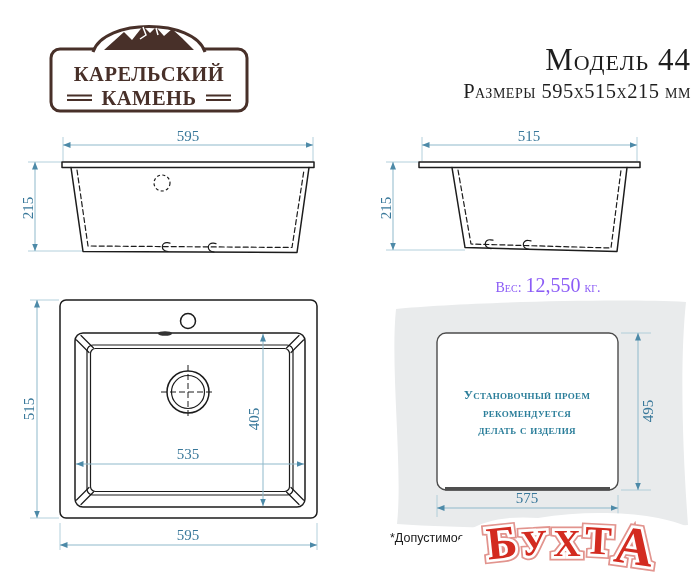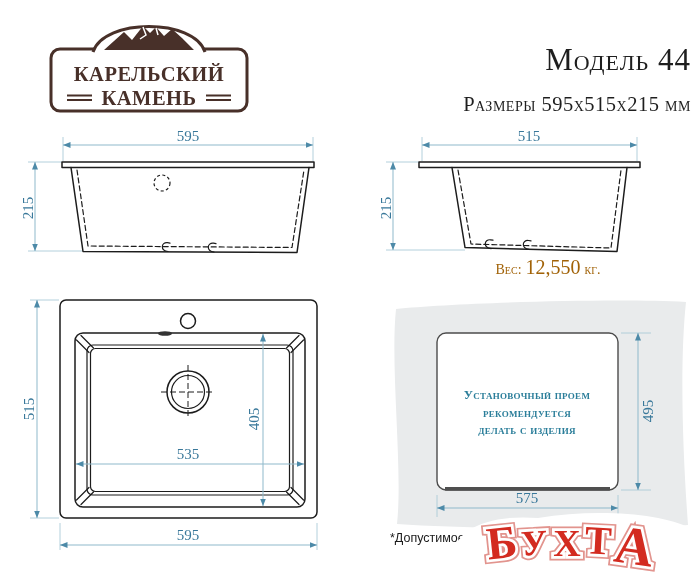--- a/index.html
+++ b/index.html
@@ -11,22 +11,22 @@
   svg{display:block;}
   svg text{font-family:"Liberation Serif",serif;}
   .dim{fill:#39789a;font-size:15px;}
   .outline{stroke:#1c1c1c;fill:none;stroke-width:1.5;stroke-linejoin:round;stroke-linecap:round;}
   .thin{stroke-width:1.2;}
   .dashedln{stroke-dasharray:5,3;}
   .dimline{stroke:#8fb9cb;stroke-width:1;fill:none;}
   .extline{stroke:#aacbd8;stroke-width:0.9;fill:none;}
   .title-block{left:395px;top:44px;width:296px;text-align:right;color:#1e1e1e;}
   .title-main{font-size:31px;font-variant:small-caps;letter-spacing:1px;line-height:1.05;}
-  .title-sub{font-size:20.5px;font-variant:small-caps;letter-spacing:0.5px;margin-top:16px;}
-  .weight-line{left:458px;top:256px;width:180px;text-align:center;color:#a16207;font-variant:small-caps;}
+  .title-sub{font-size:20.5px;font-variant:small-caps;letter-spacing:0.5px;margin-top:3px;}
+  .weight-line{left:458px;top:274px;width:180px;text-align:center;color:#8b5cf6;font-variant:small-caps;}
   .weight-label,.weight-unit{font-size:14px;}
   .weight-value{font-size:20px;}
   .note-text{fill:#2b7e9a;font-size:12.5px;font-weight:bold;font-variant:small-caps;letter-spacing:0.3px;}
   .footnote{left:390px;top:531px;font-family:"Liberation Sans",sans-serif;font-size:12.5px;color:#1a1a1a;}
   .logo-text{fill:#483029;font-weight:bold;font-size:20.5px;letter-spacing:0.5px;}
   .wm-fill{fill:#d32b20;stroke:#ffffff;stroke-width:5.5;paint-order:stroke;font-weight:bold;}
   .wm-halo{fill:none;stroke:#e2948e;stroke-width:9;font-weight:bold;}
 </style>
 </head>
 <body>

